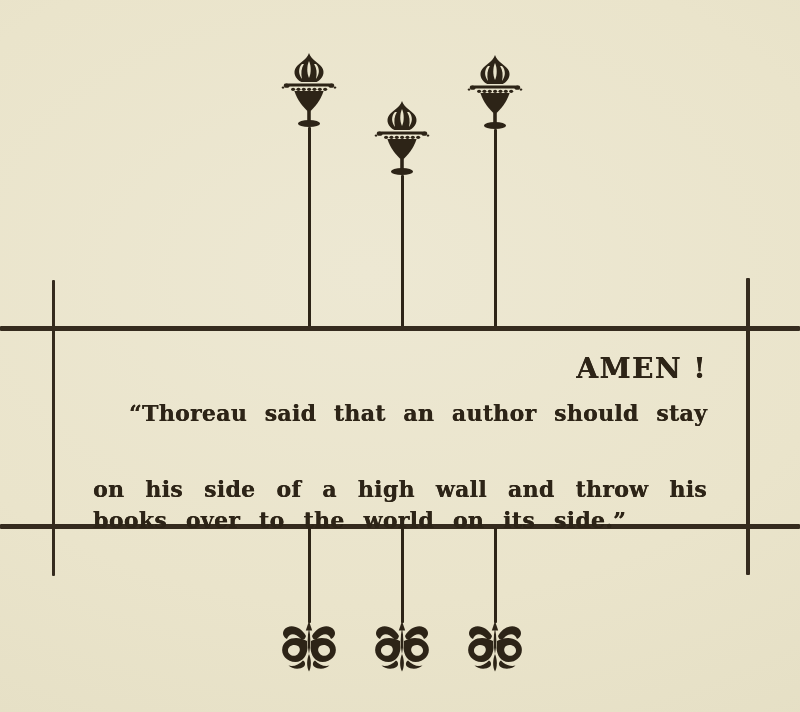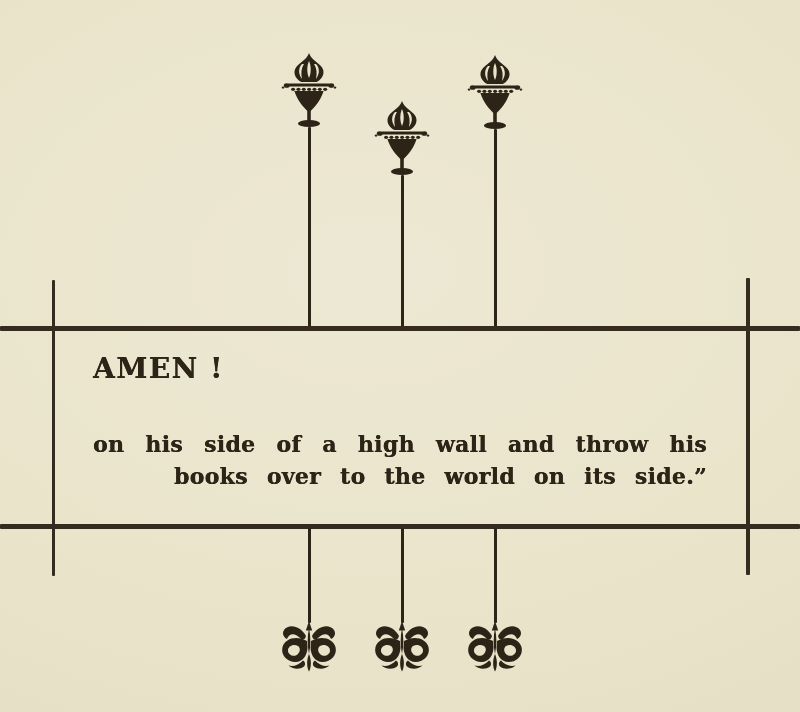--- a/index.html
+++ b/index.html
@@ -64,33 +64,33 @@
 
   
   .textblock {
     position: absolute; left: 93px; top: 353px; width: 614px;
     color: var(--ink);
     font-weight: bold;
     text-shadow: 0.3px 0.2px 0 var(--ink);
   }
   .amen {
     font-size: 28px; line-height: 32px;
-    text-align: left; letter-spacing: 1.5px;
+    text-align: right; letter-spacing: 1.5px;
   }
   .qline {
     font-size: 22px; line-height: 31.5px;
     letter-spacing: 0.3px;
   }
   .qline.l1 {
     margin-top: 13px;
     text-indent: 36px;
     text-align: justify; text-align-last: justify;
   }
   .qline.l2 { text-align: justify; text-align-last: justify; margin-top: 44px; }
-  .qline.l3 { text-align: right; word-spacing: 11px; }
+  .qline.l3 { text-align: left; word-spacing: 11px; }
 </style>
 </head>
 <body>
 
 <div class="page">
 
   <svg class="defs" aria-hidden="true">
     <symbol id="torch" viewBox="0 0 44 84" preserveAspectRatio="none">
       <g fill="currentColor">
         <path d="M22 1 C20 8 15 10 12 15 C9 20 11 27 16 30 L28 30 C33 27 35 20 32 15 C29 10 24 8 22 1 Z"></path>
@@ -143,20 +143,21 @@
   <div class="stem t2"></div>
   <div class="stem t3"></div>
 
   <div class="hrule top"></div>
   <div class="hrule bottom"></div>
   <div class="vrule left"></div>
   <div class="vrule right"></div>
 
   <div class="textblock">
     <div class="amen">AMEN !</div>
+    <div class="qline l1">“Thoreau said that an author should stay</div>
     <div class="qline l2">on his side of a high wall and throw his</div>
     <div class="qline l3">books over to the world on its side.”</div>
   </div>
 
   <div class="stem b1"></div>
   <div class="stem b2"></div>
   <div class="stem b3"></div>
   <svg class="fleuron b1">
       <use href="#fleuron"></use>
     </svg>

